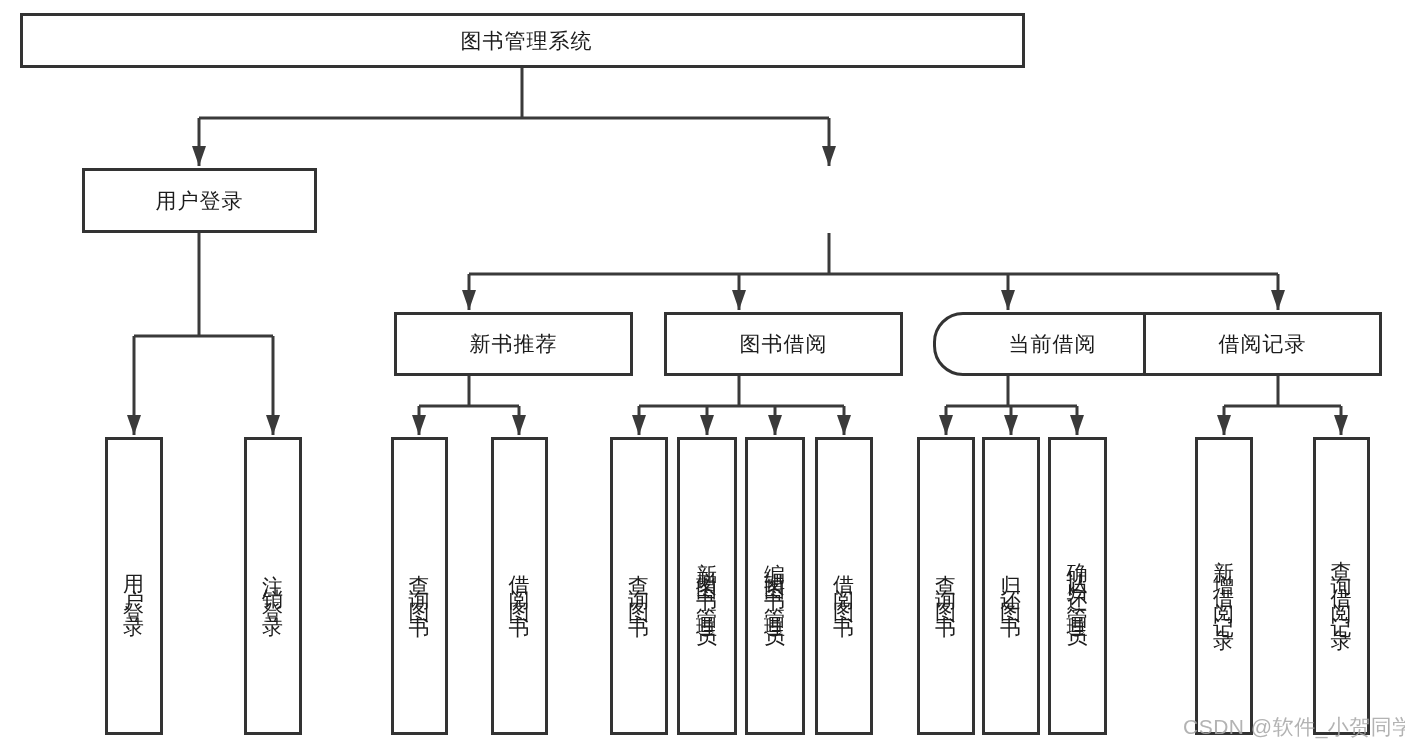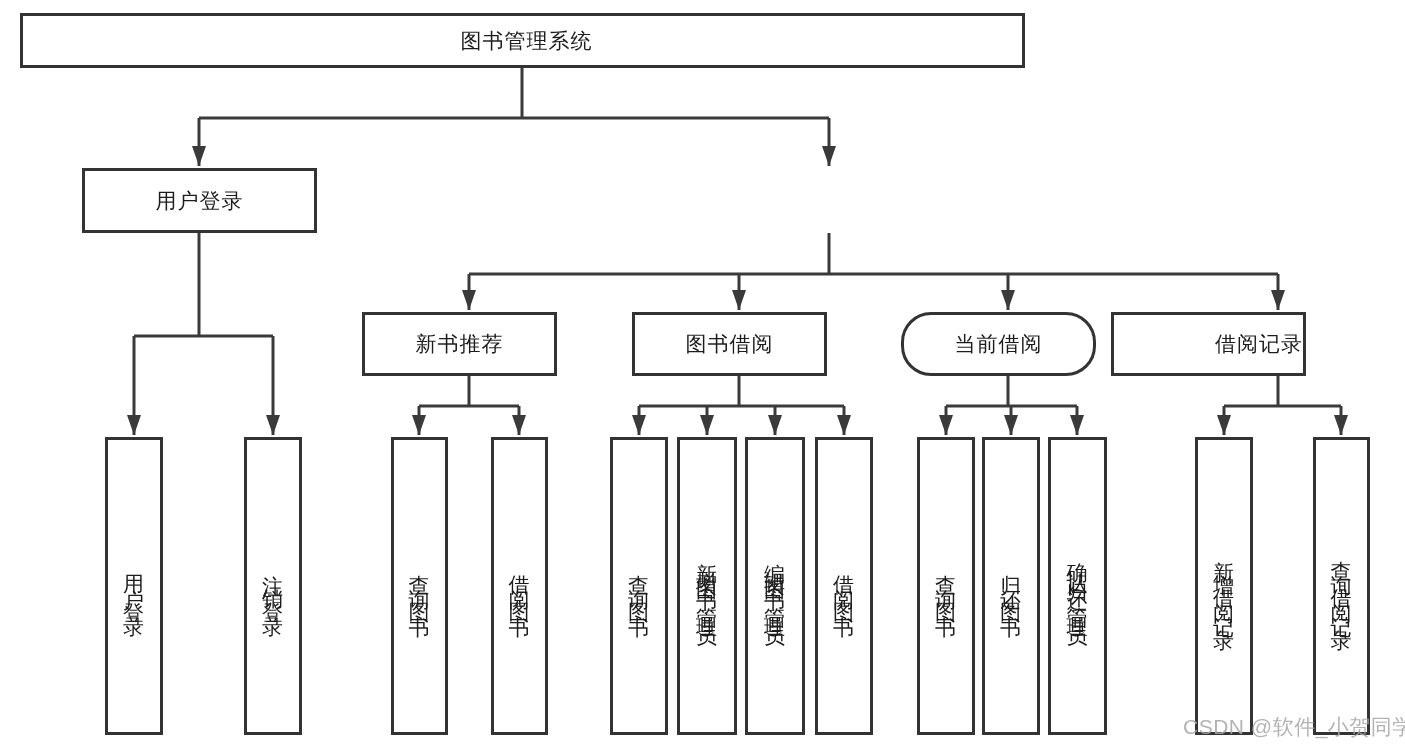--- a/index.html
+++ b/index.html
@@ -36,25 +36,25 @@
     font-size:21px;
     line-height:1;
     white-space:nowrap;
   }
   .gap-wide{letter-spacing:14px;}
   .gap-narrow{letter-spacing:9px;}
   
   .n-root{left:20px;top:13px;width:1005px;height:55px;padding-left:8px;}
   .n-user-login{left:82px;top:168px;width:235px;height:65px;}
   .n-book-mgmt{left:712px;top:168px;width:235px;height:65px;}
-  .lvl3{top:312px;width:195px;height:64px;}
+  .lvl3{top:312px;width:239px;height:64px;margin-left:32px;}
   .n-new-book-rec{left:362px;}
   .n-book-borrow{left:632px;}
   .n-current-borrow{left:901px;border-radius:30px;}
-  .n-borrow-records{left:1111px;justify-content:flex-end;}
+  .n-borrow-records{left:1111px;}
   .leaf{top:437px;height:298px;}
   .n-leaf-user-login{left:105px;width:58px;}
   .n-leaf-logout{left:244px;width:58px;}
   .n-nb-query{left:391px;width:57px;}
   .n-nb-borrow{left:491px;width:57px;}
   .n-bb-query{left:610px;width:58px;}
   .n-bb-add{left:677px;width:60px;}
   .n-bb-edit{left:745px;width:60px;}
   .n-bb-borrow{left:815px;width:58px;}
   .n-cb-query{left:917px;width:58px;}

